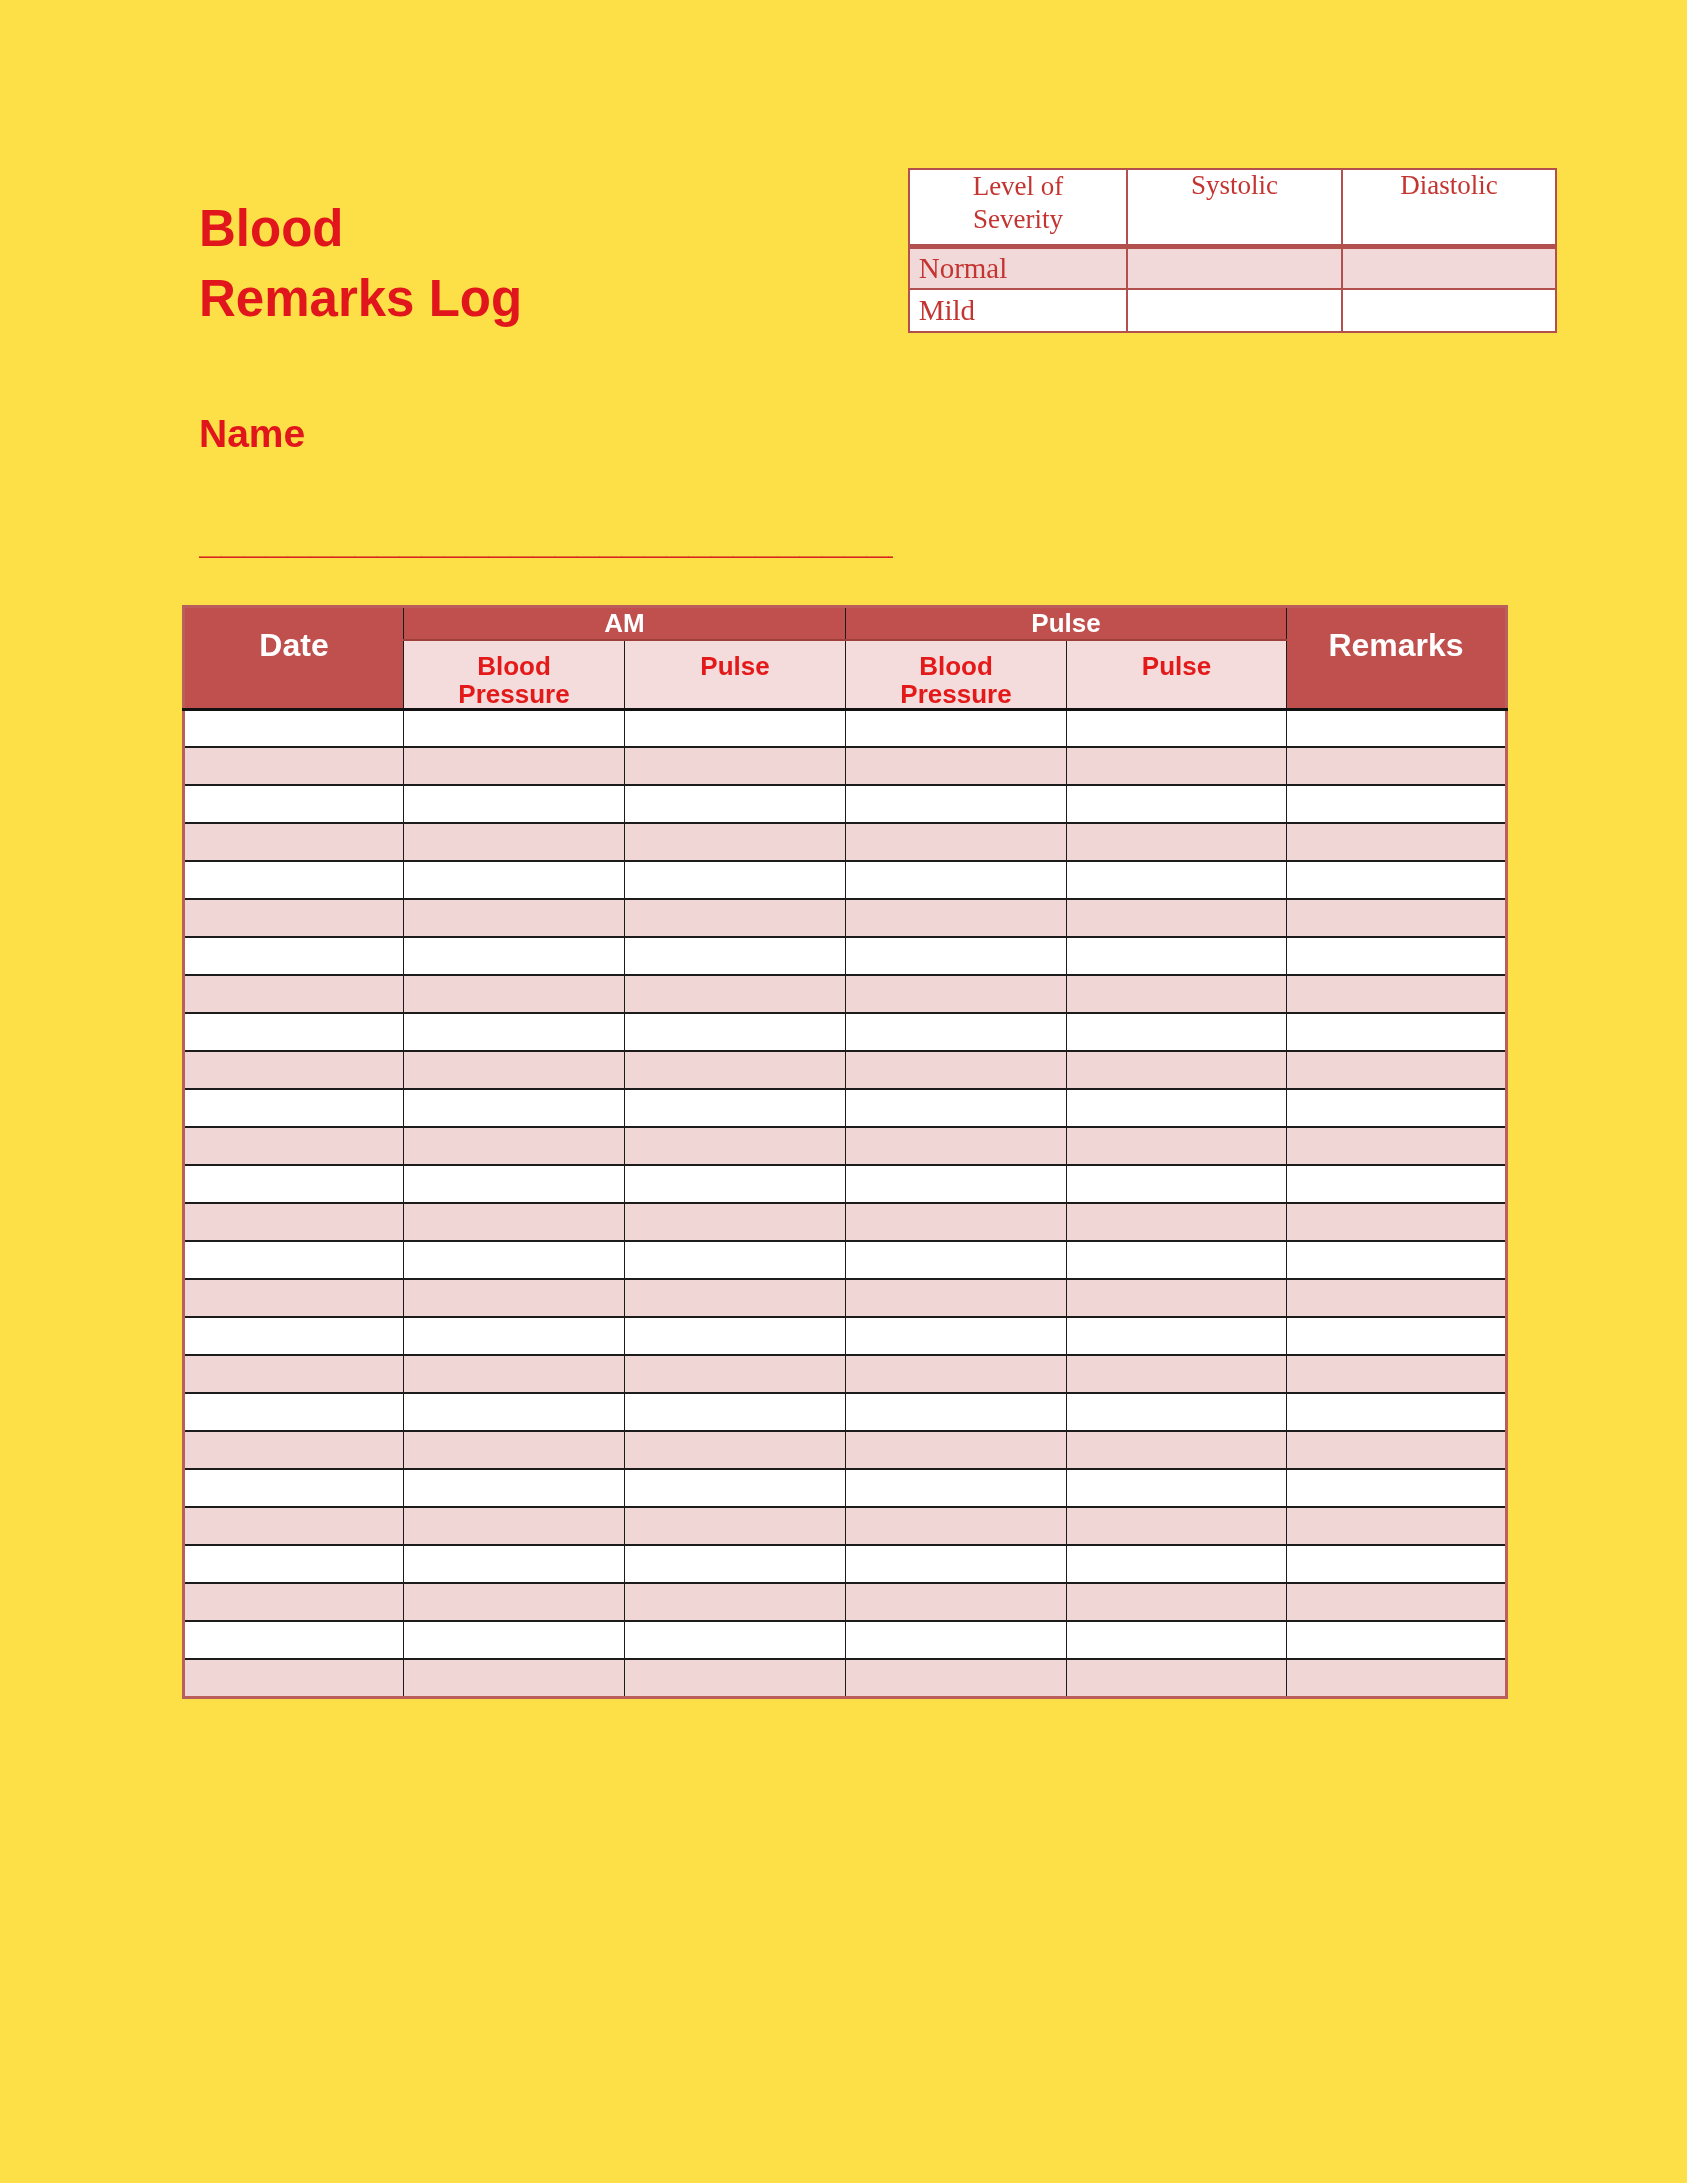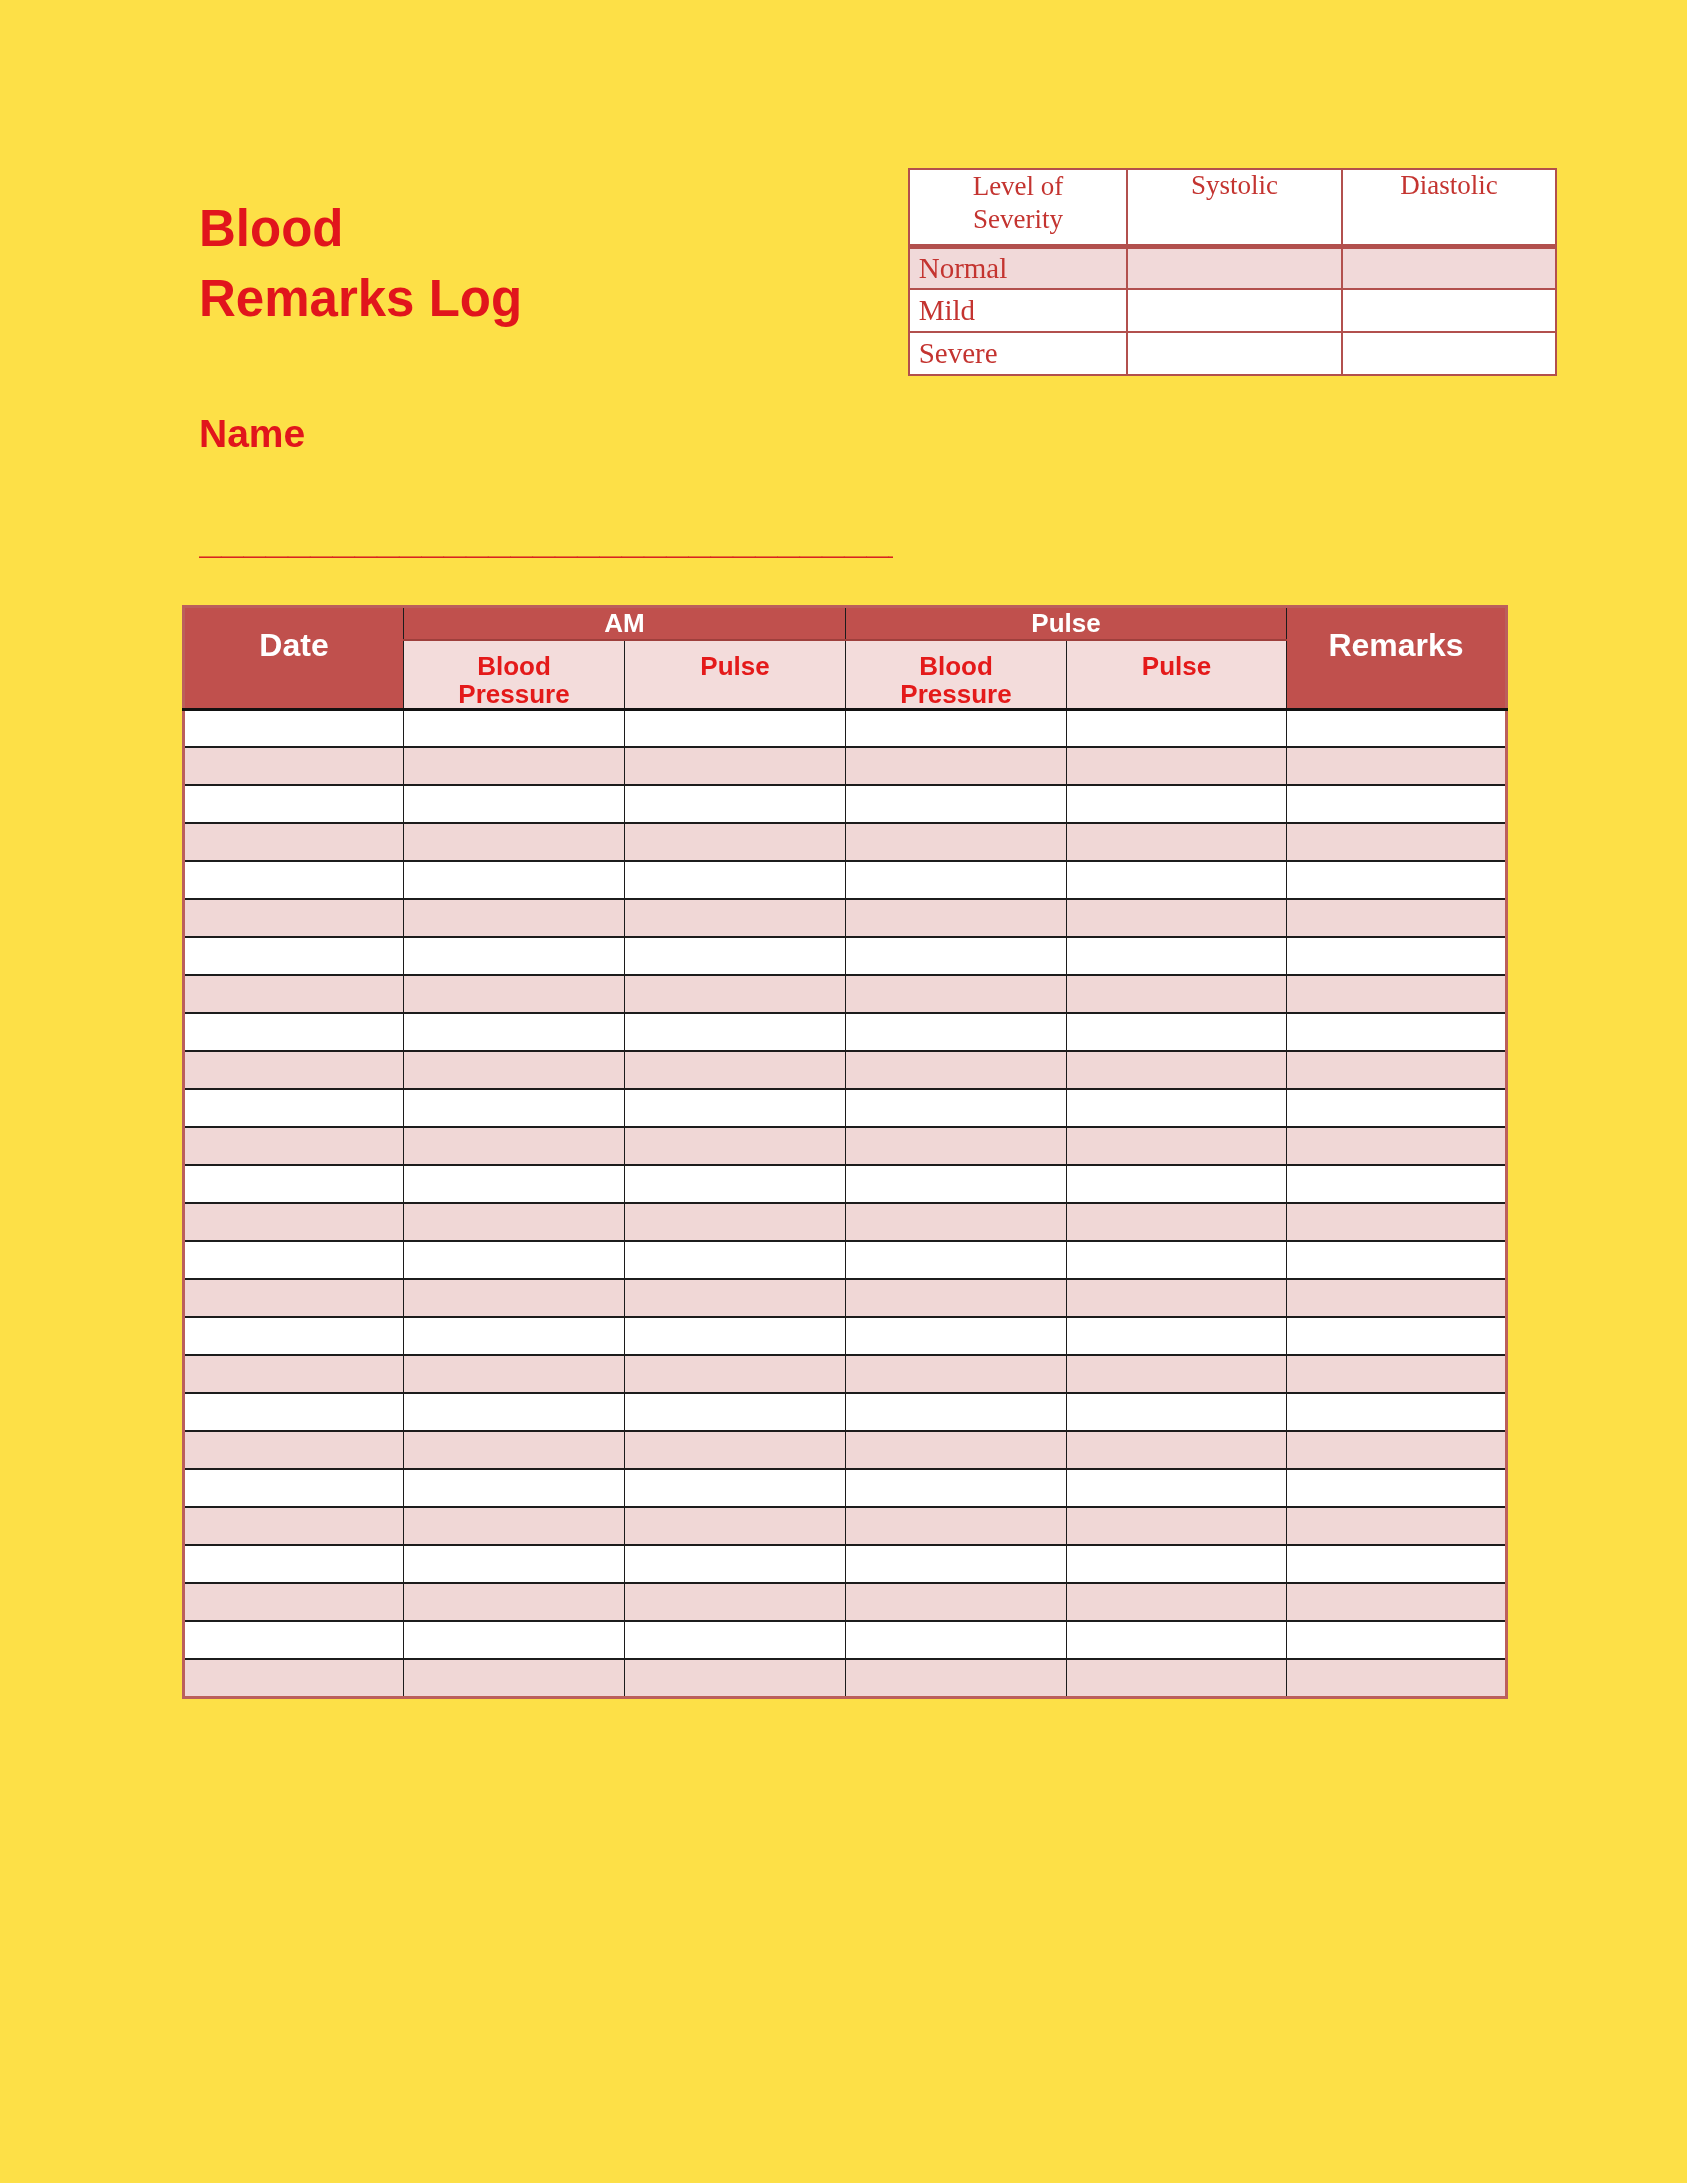--- a/index.html
+++ b/index.html
@@ -97,25 +97,20 @@
       </tr>
     </thead>
     <tbody>
       <tr class="sev-pink">
         <td class="sev-label">Normal</td>
         <td></td>
         <td></td>
       </tr>
       <tr class="sev-white">
         <td class="sev-label">Mild</td>
-        <td></td>
-        <td></td>
-      </tr>
-      <tr class="sev-white">
-        <td class="sev-label">Severe</td>
         <td></td>
         <td></td>
       </tr>
     </tbody>
   </table>
 
   <div class="name-label">Name</div>
   <div class="name-underline">________________________________________</div>
 
   <table class="log-table">

